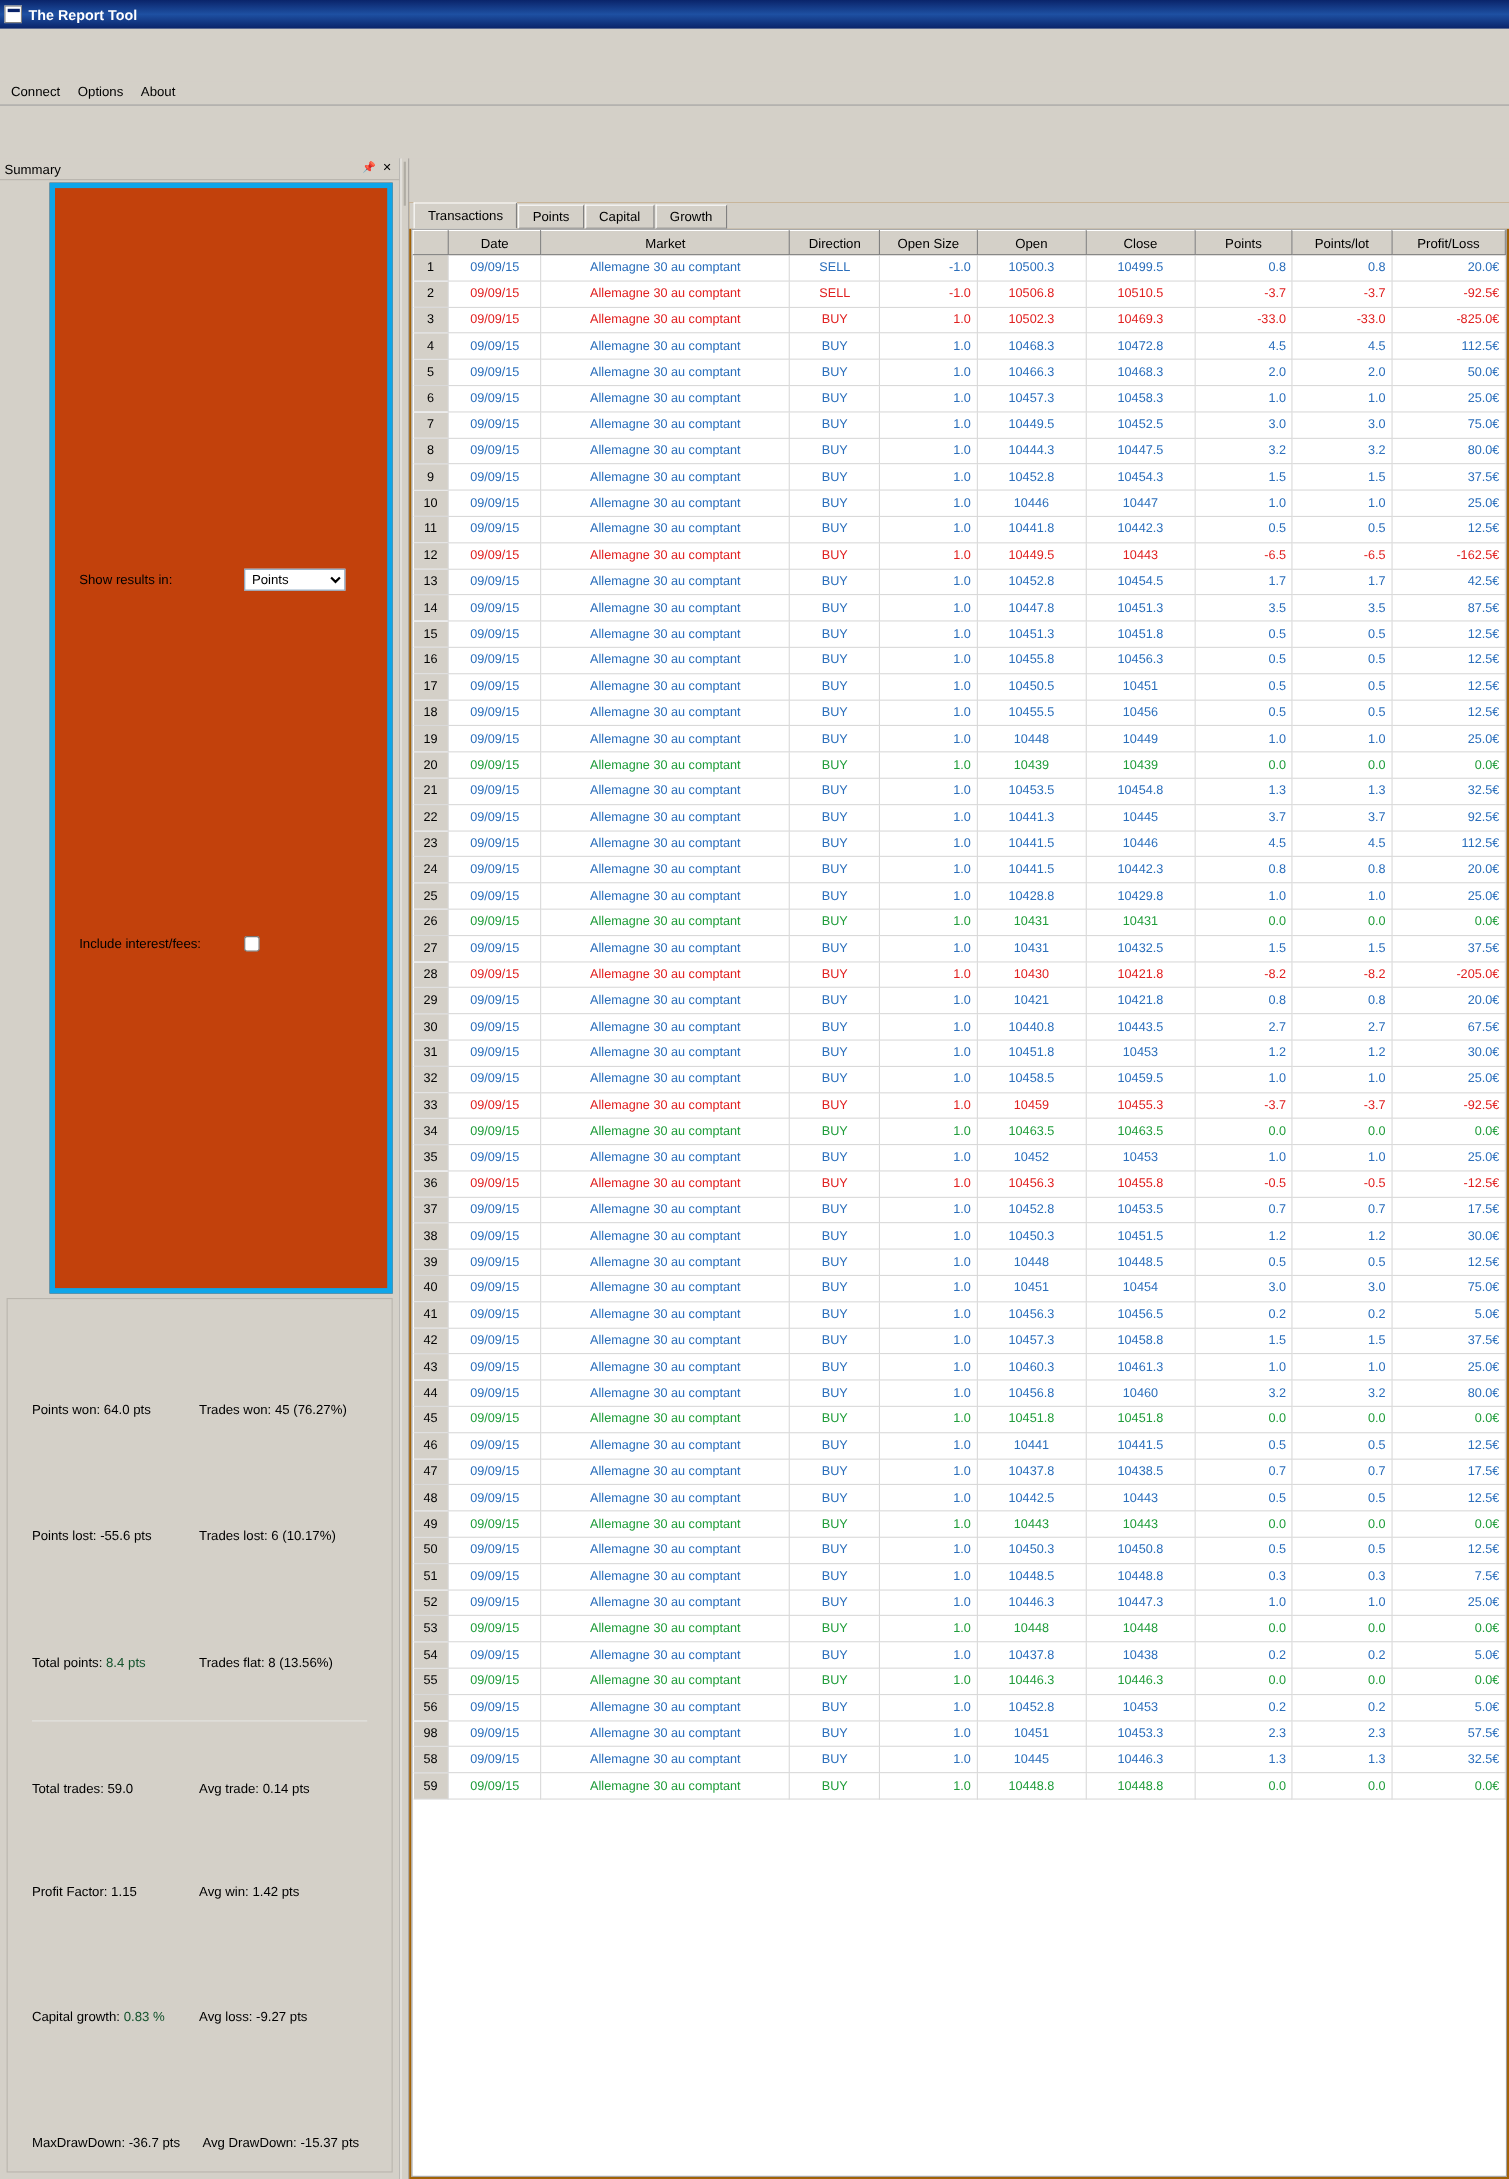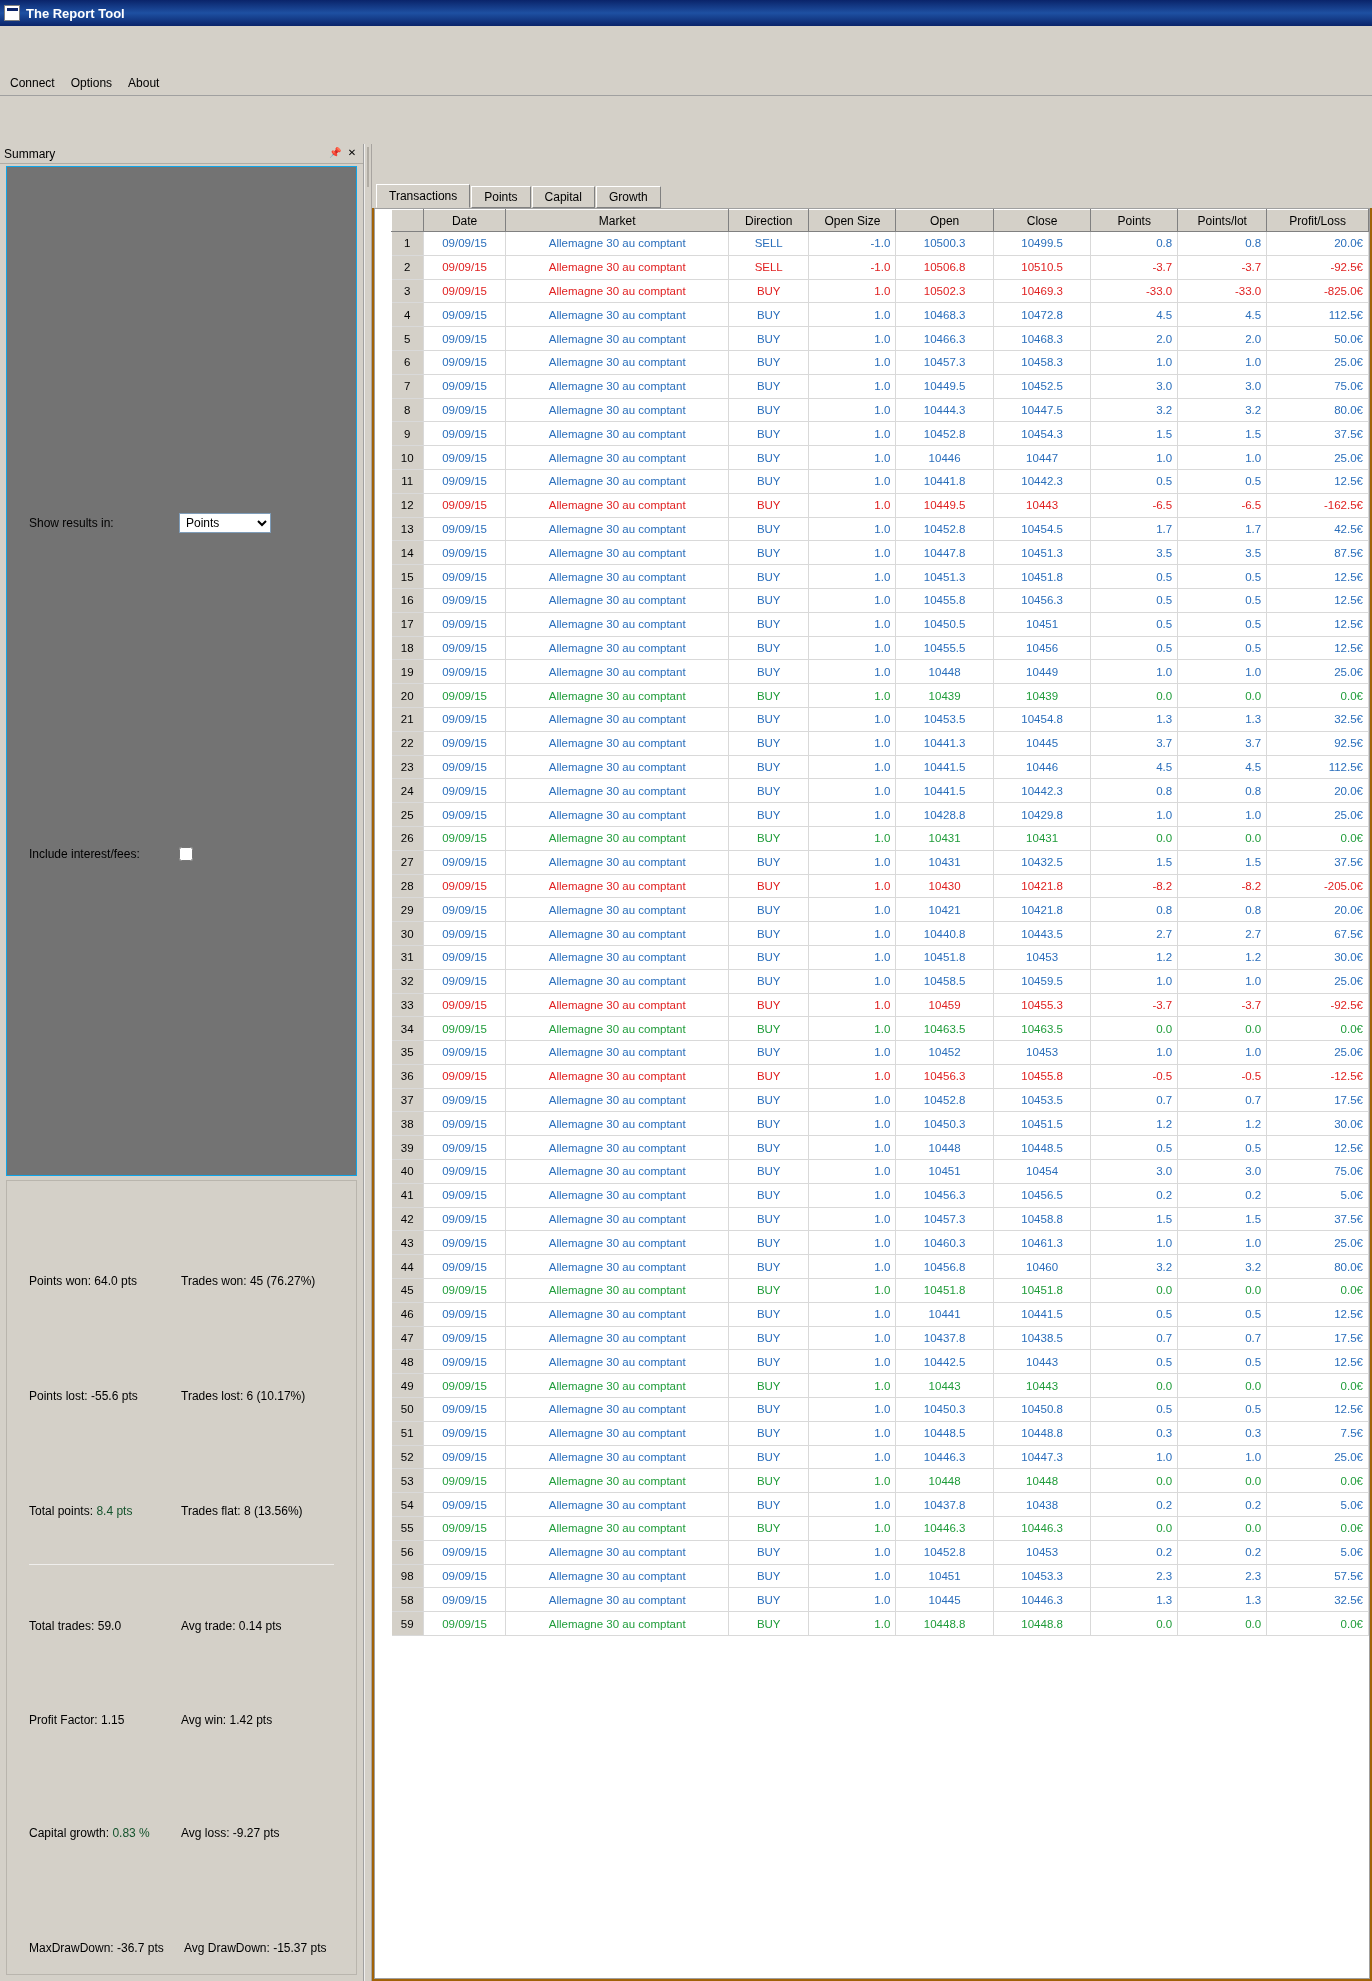--- a/index.html
+++ b/index.html
@@ -91,24 +91,25 @@
     cursor: default;
   }
   .summary-outer {
     flex: 1 1 auto;
     display: flex; flex-direction: column;
     background: #d4d0c8;
     padding: 2px 6px 6px 6px;
     min-height: 0;
   }
   .summary-top {
-    border: 1px solid #0ea5e9;
-    background: #737373;
+    border: 5px solid #0ea5e9;
+    background: #c2410c;
     flex: 0 0 1010px;
     position: relative;
+    margin-left: 39px;
   }
   .field-row {
     display: flex; align-items: center;
     position: absolute;
     left: 22px;
     font-size: 12px;
     color: #000;
   }
   .field-row .lbl { width: 150px; }
   select.combo {
@@ -251,21 +252,20 @@
   .c-points { width: 82px; text-align: right; }
   .c-ppl    { width: 84px; text-align: right; }
   .c-pl     { width: 96px; text-align: right; }
   .v-pos  { color: #2a6ebb; }
   .v-neg  { color: #e02020; }
   .v-flat { color: #1f9c3a; }
   .gridscroll {
     flex: 1 1 auto;
     overflow: hidden;
     min-width: 0;
-    padding-left: 16px;
   }
 </style>
 </head>
 <body>
 
 <div class="app">
 
   <div class="titlebar">
     <span class="tb-icon"></span>
     <span>The Report Tool</span>

